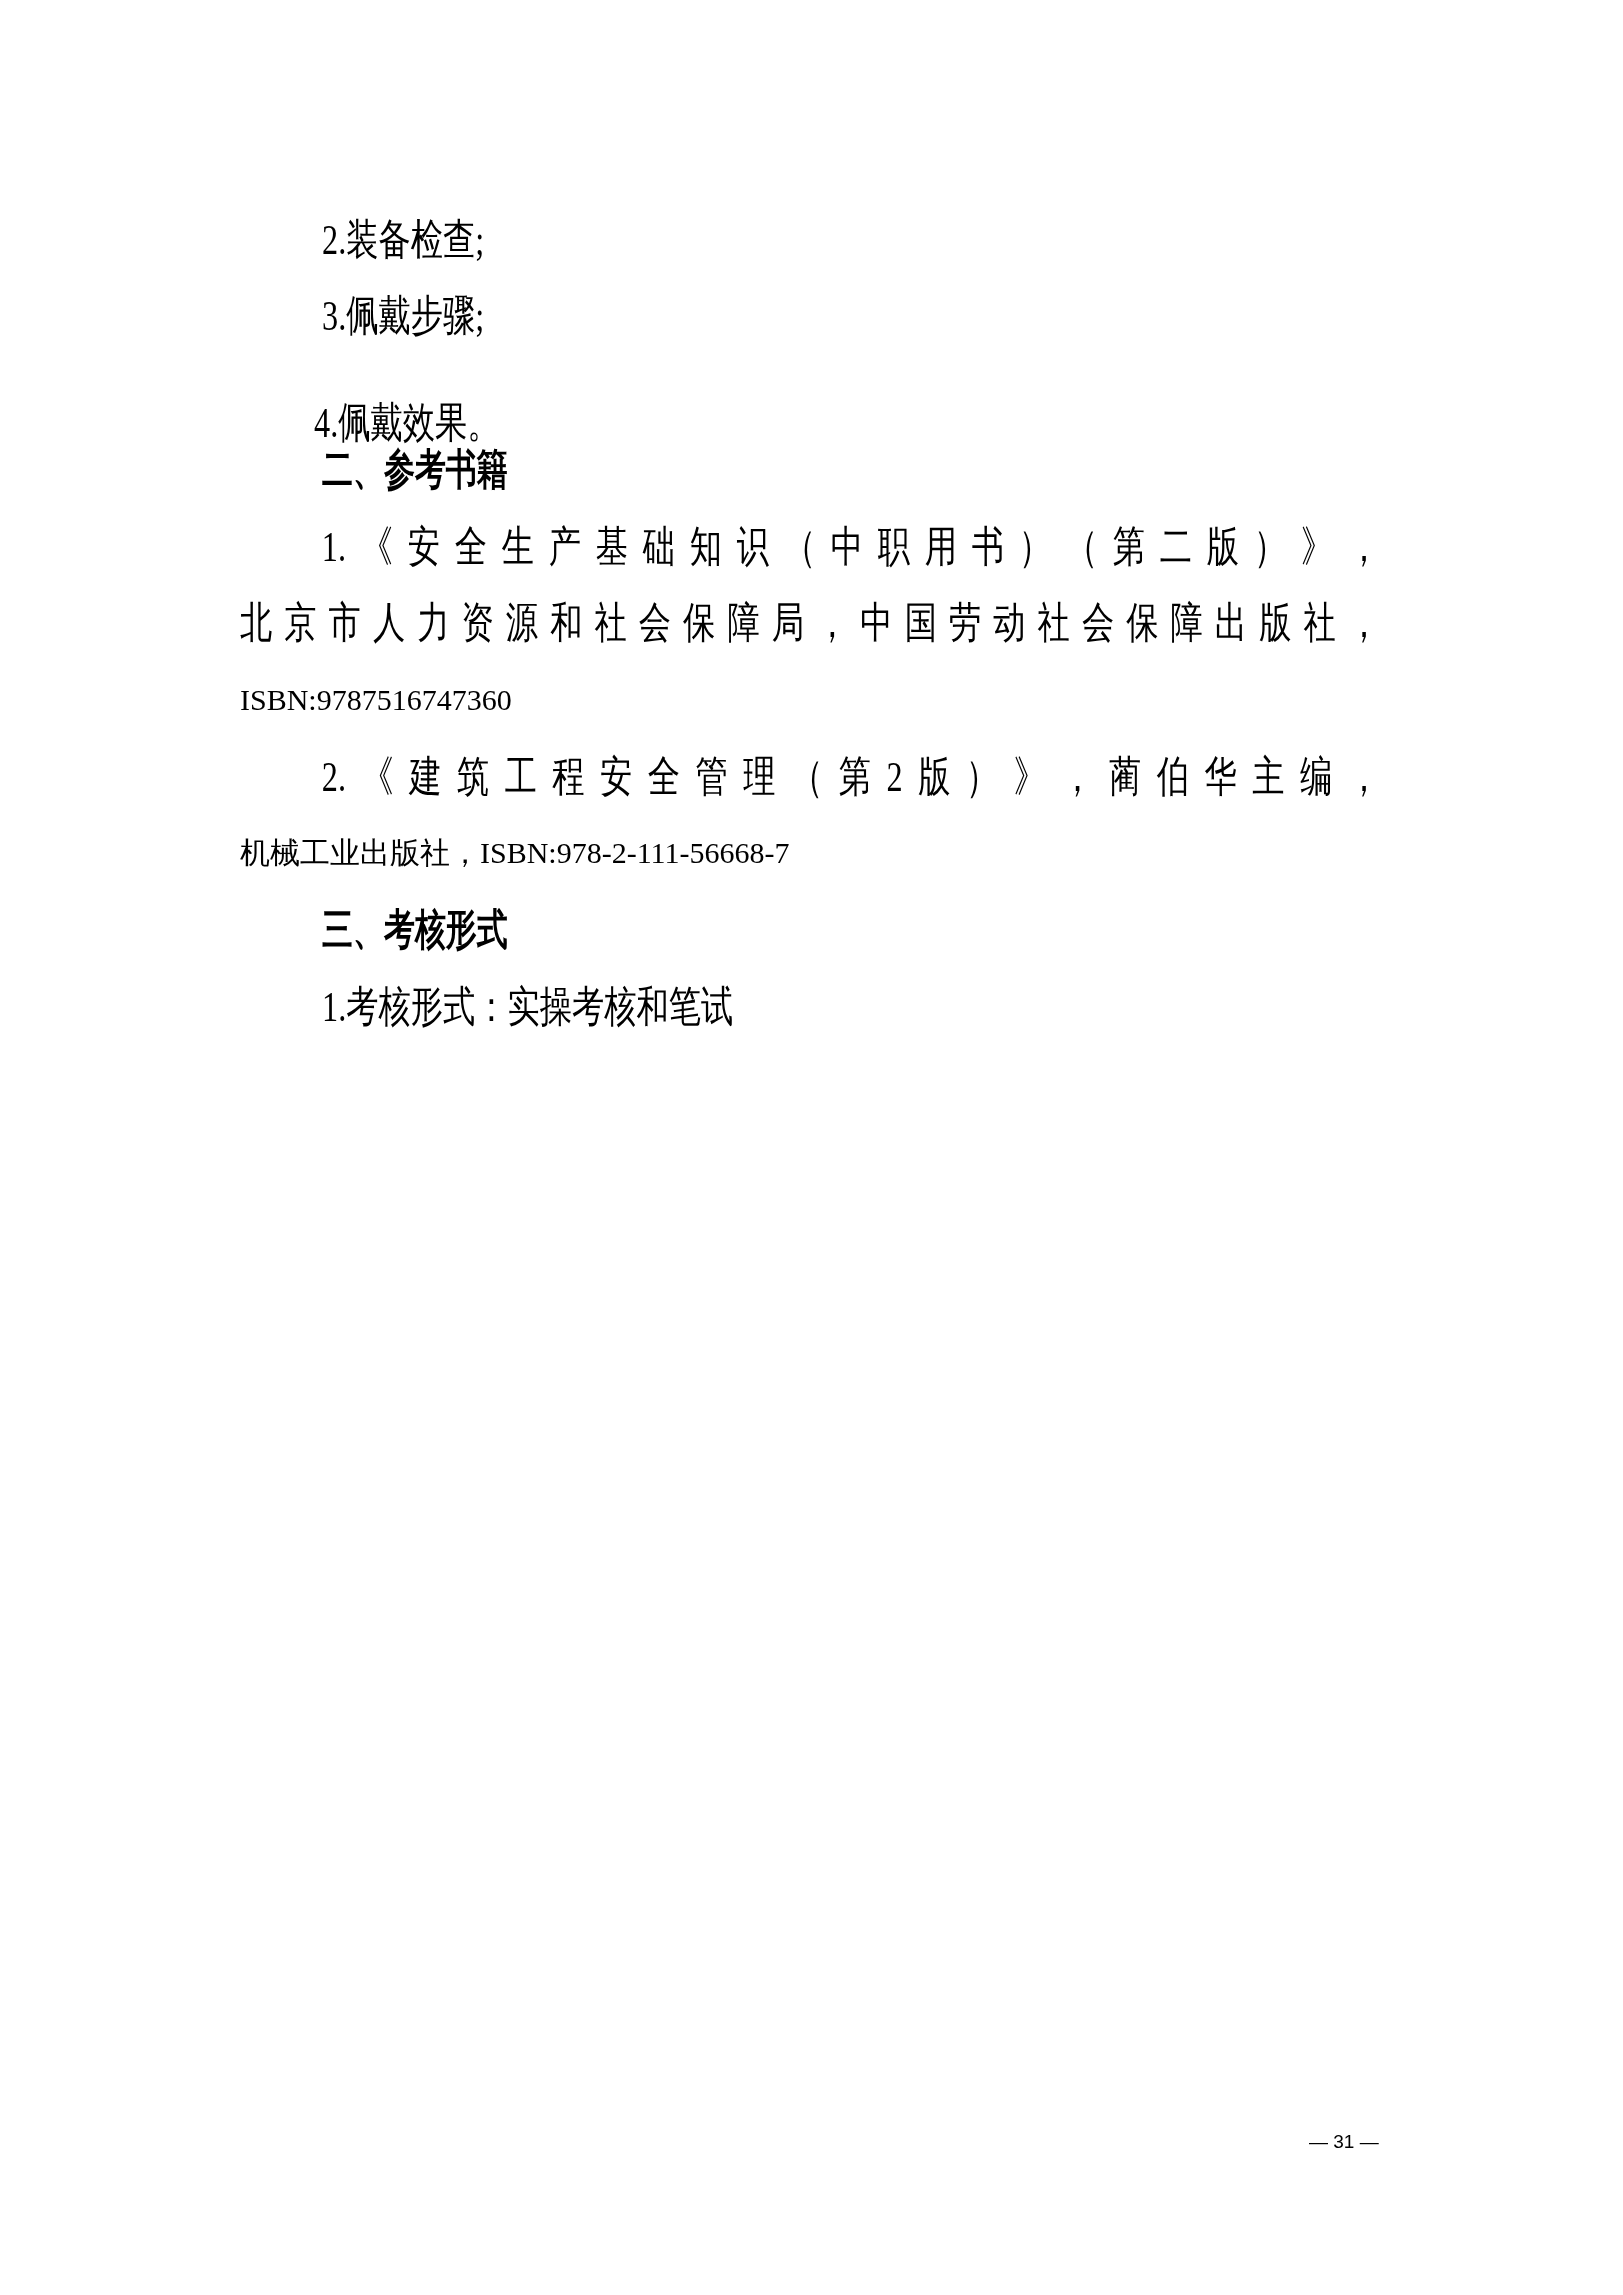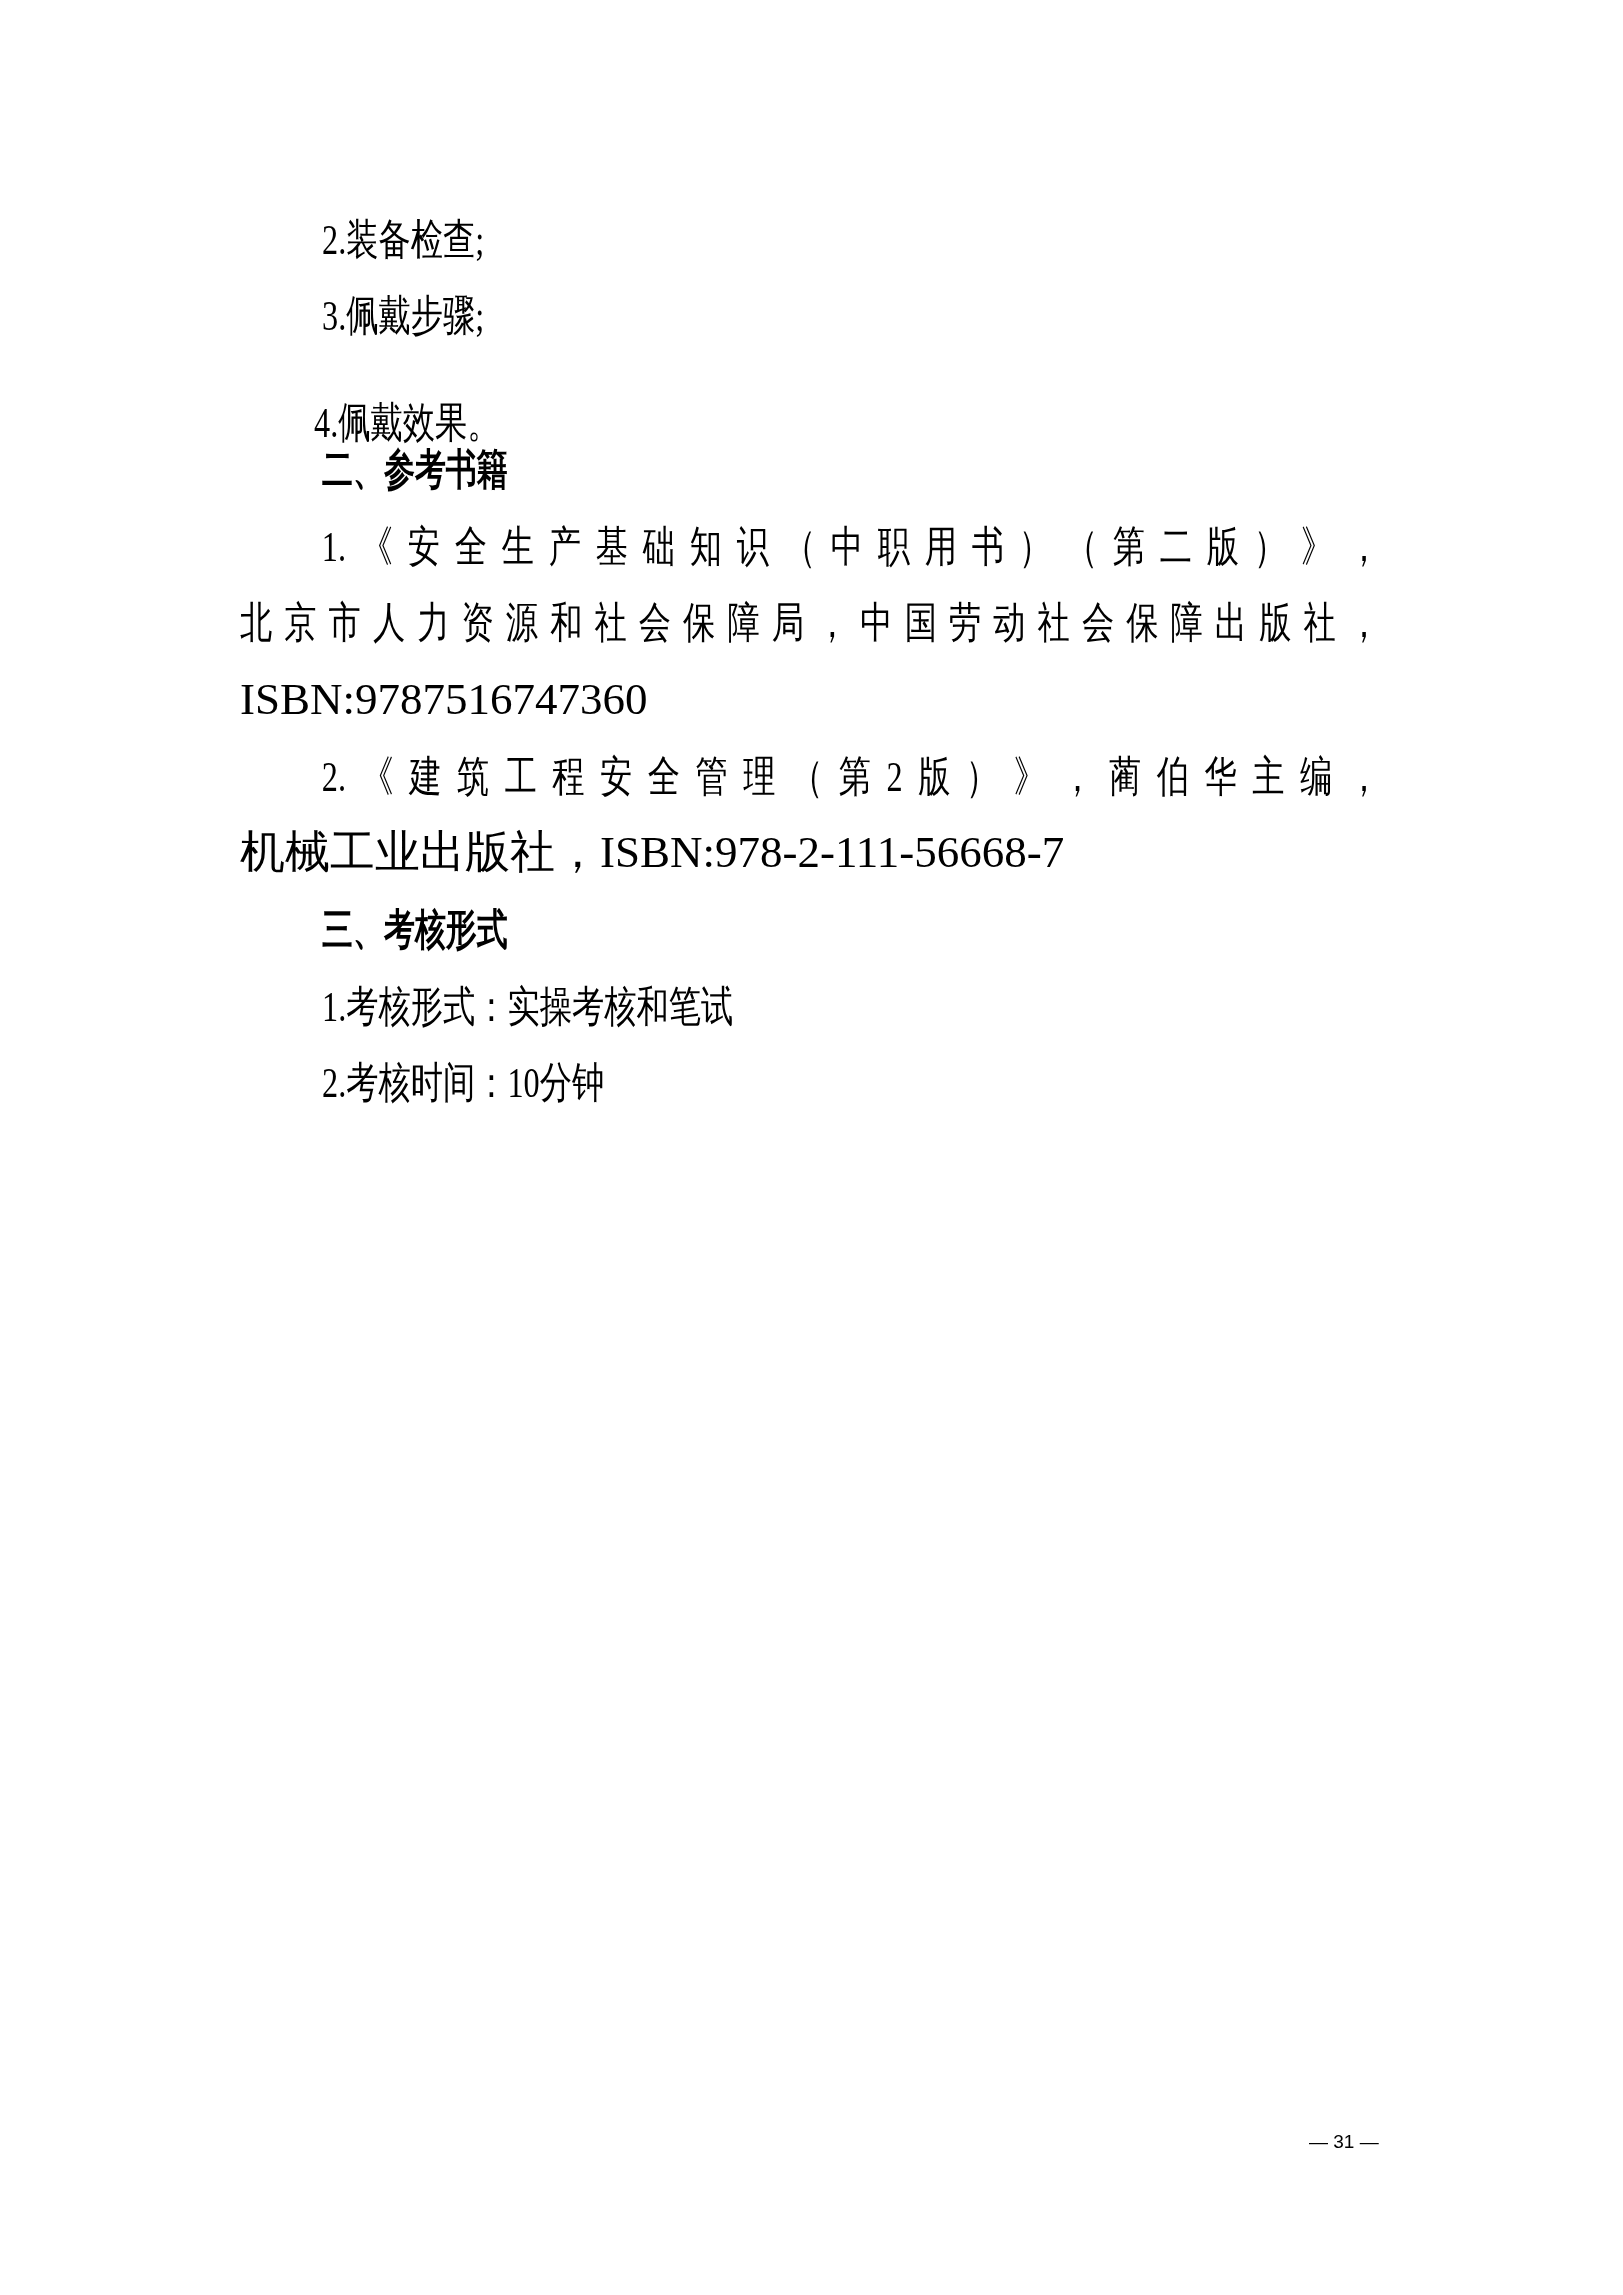--- a/index.html
+++ b/index.html
@@ -41,21 +41,21 @@
     font-size: 43px;
     line-height: 43px;
     text-align: justify;
     text-align-last: justify;
     transform: scaleX(0.75);
     transform-origin: 0 0;
     white-space: normal;
     color: #000000;
   }
   .latin-line {
-    font-size: 45px;
+    font-size: 30px;
     line-height: 43px;
   }
   .footer {
     position: absolute;
     font-family: "Liberation Sans", "DejaVu Sans", sans-serif;
     font-size: 19px;
     line-height: 18.4px;
     color: #000000;
     white-space: nowrap;
   }
@@ -96,20 +96,17 @@
     <span>机械工业出版社，ISBN:978-2-111-56668-7</span>
   </div>
 
   <div class="line" style="top:908px; left:322px;">
     <span class="heading-text">三、考核形式</span>
   </div>
 
   <div class="line" style="top:985px; left:322px;">
     <span class="cjk">1.考核形式：实操考核和笔试</span>
   </div>
-  <div class="line" style="top:1061px; left:322px;">
-    <span class="cjk">2.考核时间：10分钟</span>
-  </div>
 
   <div class="footer" style="top:2133px; left:1309px;">— 31 —</div>
 
 </div>
 
 
 </body></html>

